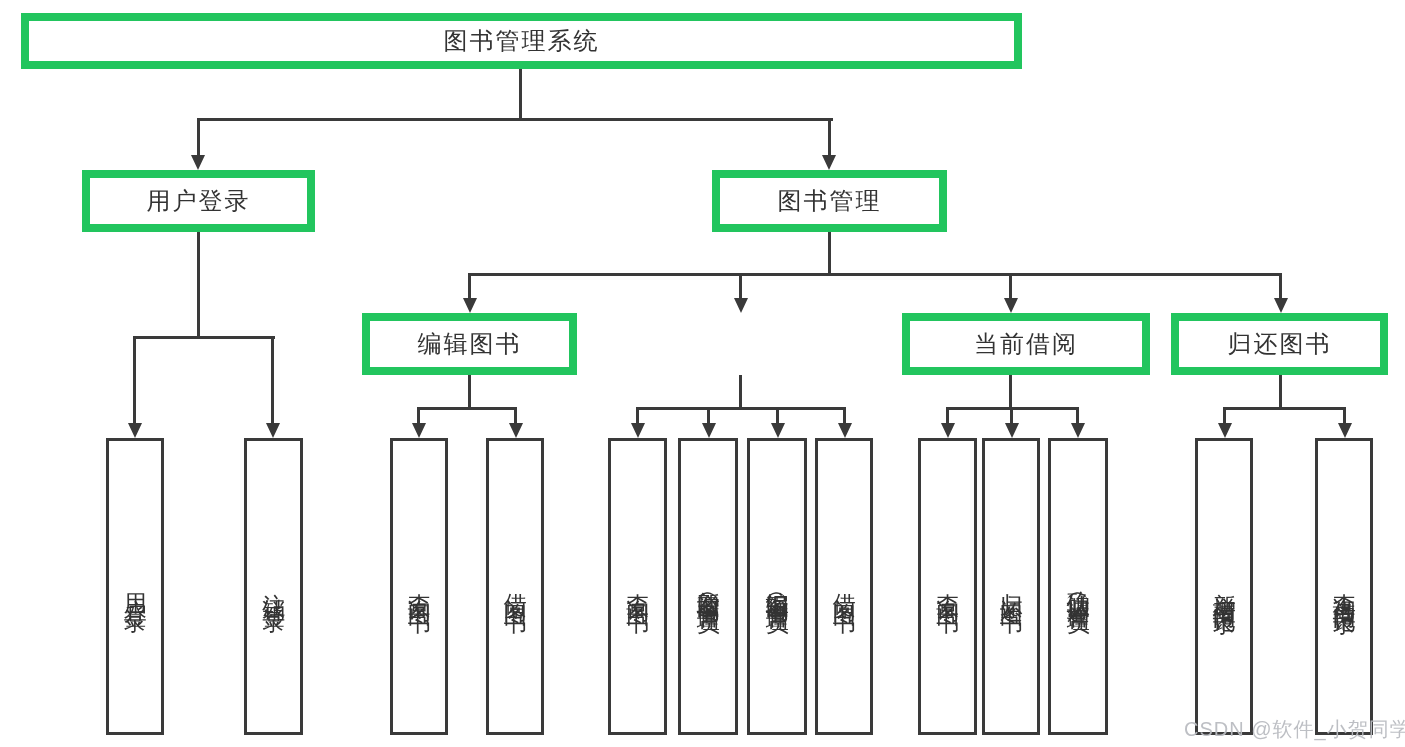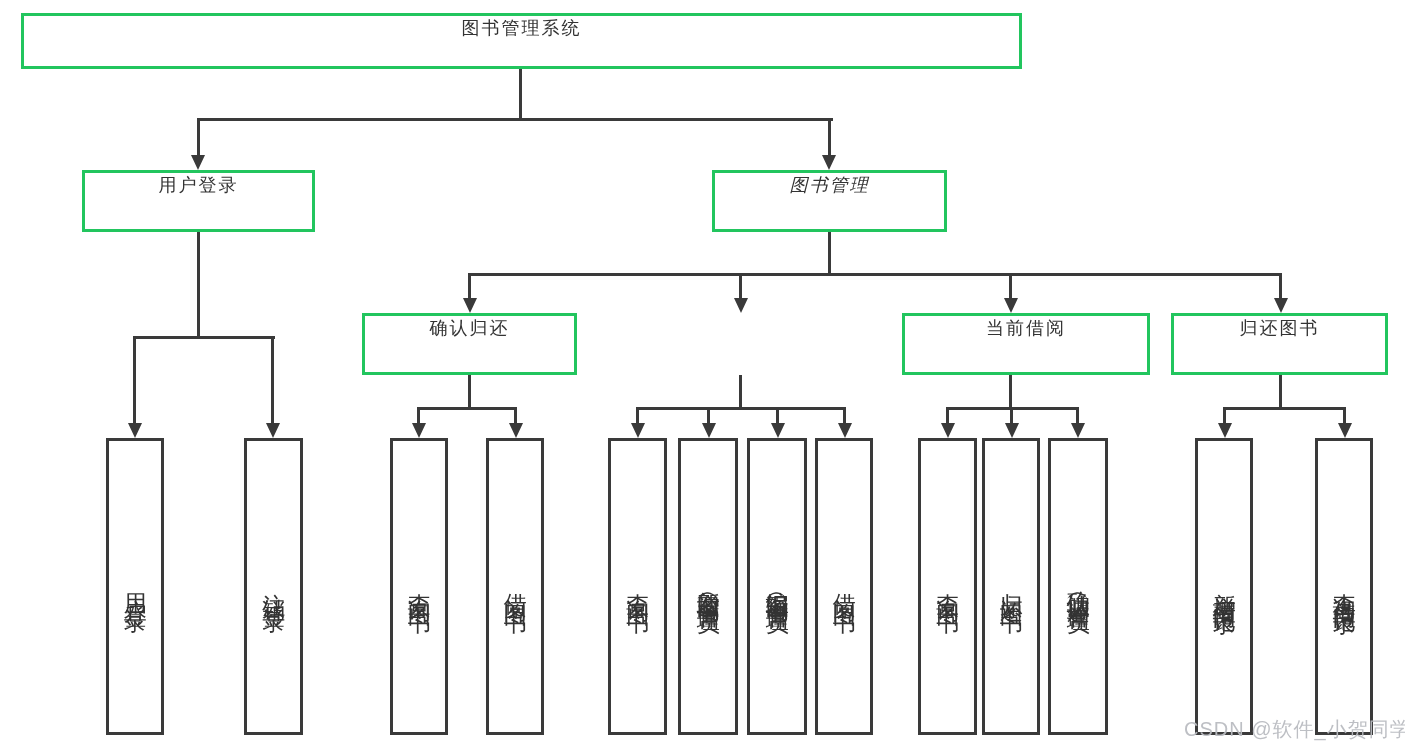--- a/index.html
+++ b/index.html
@@ -7,27 +7,27 @@
     position: relative;
     width: 1405px;
     height: 747px;
     background: #ffffff;
     font-family: "Liberation Sans", "DejaVu Sans", sans-serif;
     color: #333333;
     overflow: hidden;
   }
   .node {
     position: absolute;
-    border: 3px solid #22c55e;
+    border: 8px solid #22c55e;
     background: #ffffff;
     display: flex;
-    align-items: flex-start;
+    align-items: center;
     justify-content: center;
     box-sizing: border-box;
-    font-size: 18px;
+    font-size: 24px;
     letter-spacing: 2px;
     color: #333333;
   }
   .vnode {
     position: absolute;
     border: 3px solid #3a3a3a;
     background: #ffffff;
     display: flex;
     align-items: center;
     justify-content: center;
@@ -77,21 +77,21 @@
   <div class="vline" style="left:519px; top:69px; height:51px;"></div>
   <div class="hline" style="left:197px; top:118px; width:636px;"></div>
   <div class="vline" style="left:197px; top:118px; height:40px;"></div>
   <div class="arrow" style="left:191px; top:155px;"></div>
   <div class="vline" style="left:828px; top:118px; height:40px;"></div>
   <div class="arrow" style="left:822px; top:155px;"></div>
 
   <div class="node" style="left:82px; top:170px; width:233px; height:62px;">
     <span>用户登录</span>
   </div>
-  <div class="node" style="left:712px; top:170px; width:235px; height:62px;font-style:italic;">
+  <div class="node" style="left:712px; top:170px; width:235px; height:62px;">
     <span>图书管理</span>
   </div>
 
   <div class="vline" style="left:197px; top:232px; height:107px;"></div>
   <div class="hline" style="left:133px; top:336px; width:142px;"></div>
   <div class="vline" style="left:133px; top:336px; height:90px;"></div>
   <div class="arrow" style="left:128px; top:423px;"></div>
   <div class="vline" style="left:271px; top:336px; height:90px;"></div>
   <div class="arrow" style="left:266px; top:423px;"></div>
 
@@ -100,21 +100,21 @@
   <div class="vline" style="left:468px; top:273px; height:28px;"></div>
   <div class="arrow" style="left:463px; top:298px;"></div>
   <div class="vline" style="left:739px; top:273px; height:28px;"></div>
   <div class="arrow" style="left:734px; top:298px;"></div>
   <div class="vline" style="left:1009px; top:273px; height:28px;"></div>
   <div class="arrow" style="left:1004px; top:298px;"></div>
   <div class="vline" style="left:1279px; top:273px; height:28px;"></div>
   <div class="arrow" style="left:1274px; top:298px;"></div>
 
   <div class="node" style="left:362px; top:313px; width:215px; height:62px;">
-    <span>确认归还</span>
+    <span>编辑图书</span>
   </div>
   <div class="node" style="left:902px; top:313px; width:248px; height:62px;">
     <span>当前借阅</span>
   </div>
   <div class="node" style="left:1171px; top:313px; width:217px; height:62px;">
     <span>归还图书</span>
   </div>
 
   <div class="vline" style="left:468px; top:375px; height:35px;"></div>
   <div class="hline" style="left:417px; top:407px; width:100px;"></div>

